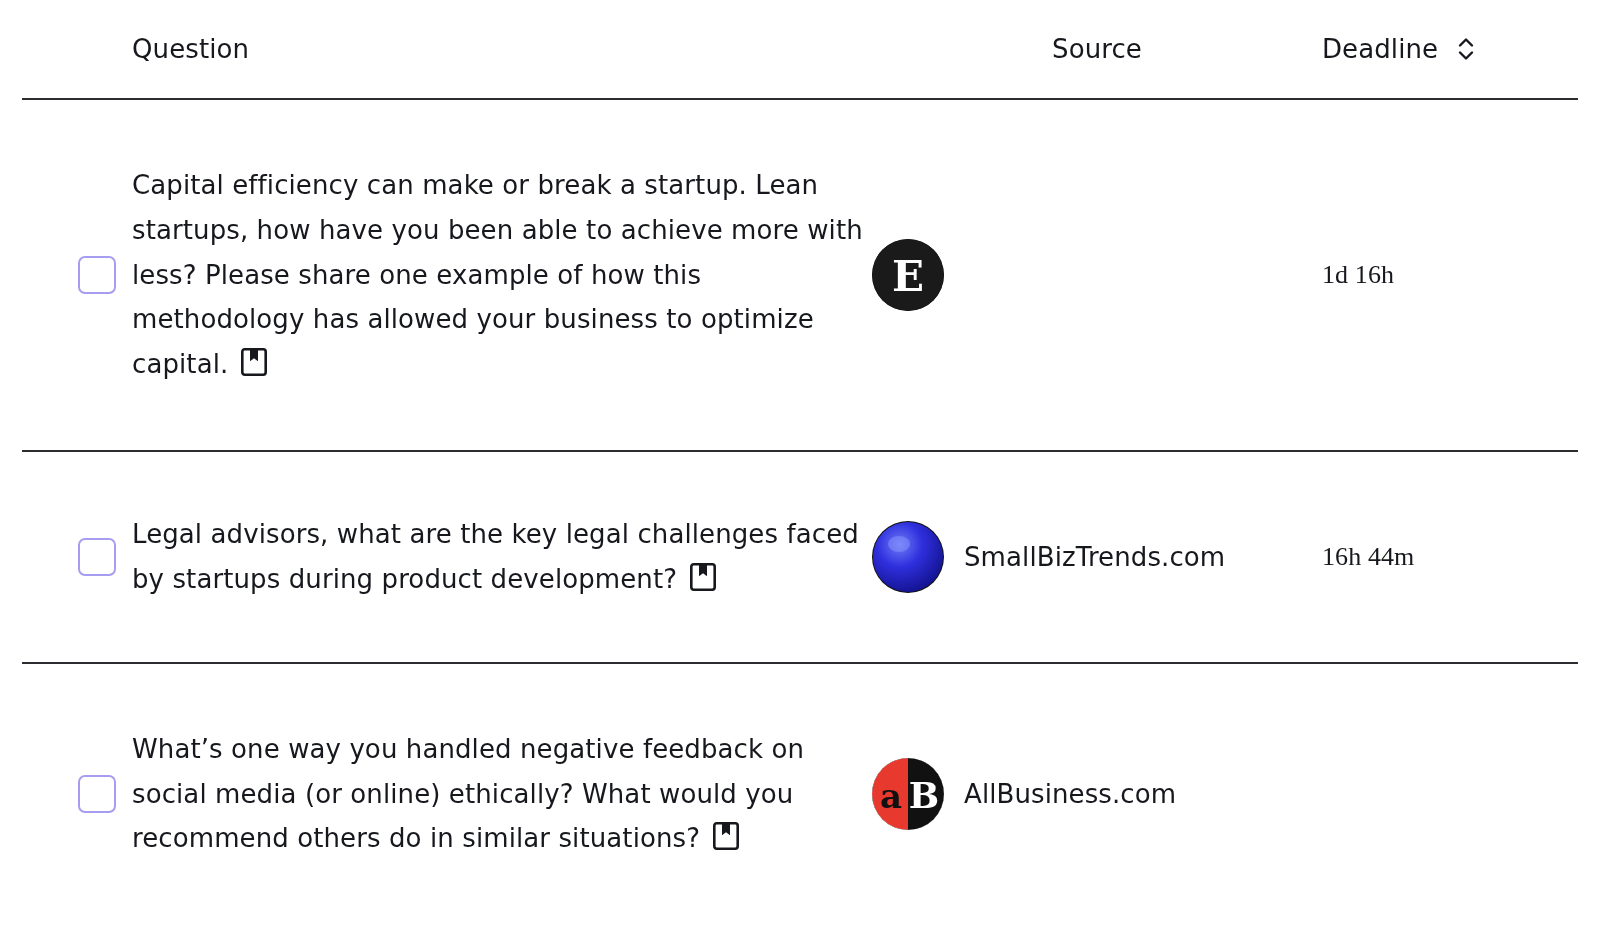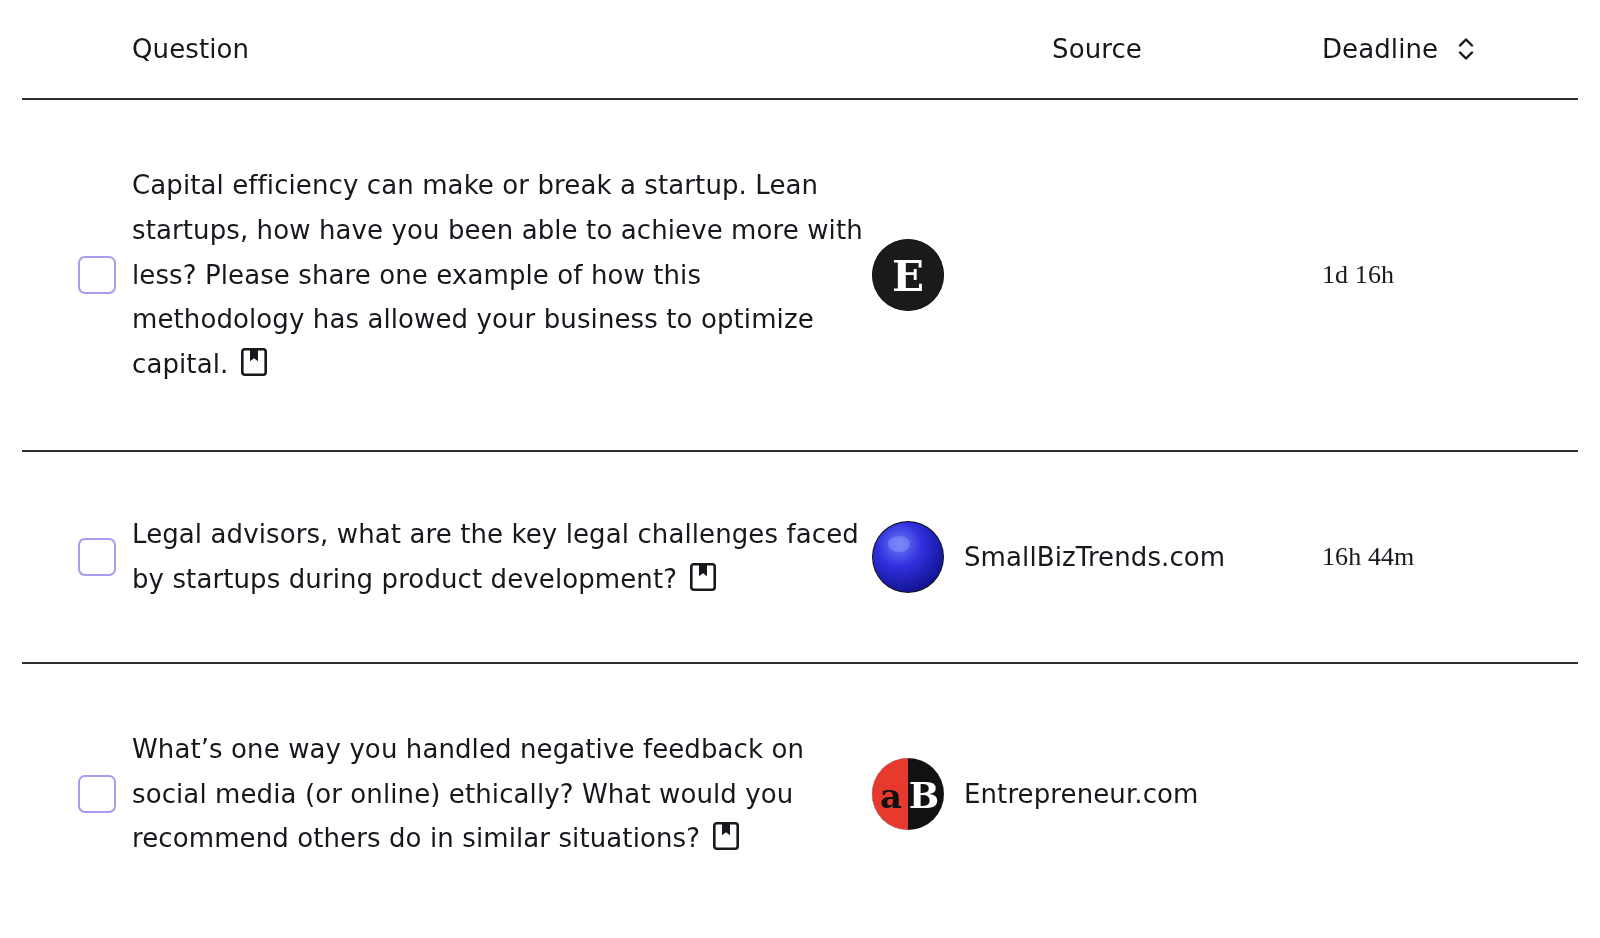--- a/index.html
+++ b/index.html
@@ -217,17 +217,17 @@
     <div class="cell col-source source-cell">
       <span class="avatar">
         <svg width="72" height="72" viewBox="0 0 72 72" xmlns="http://www.w3.org/2000/svg">
           <circle cx="36" cy="36" r="36" fill="#ffffff"></circle>
           <path d="M36 0A36 36 0 0 0 36 72Z" fill="#e8392e"></path>
           <path d="M36 0A36 36 0 0 1 36 72Z" fill="#111111"></path>
           <text x="19" y="50" text-anchor="middle" font-family="DejaVu Serif, serif" font-size="34" font-weight="700" fill="#111111">a</text>
           <text x="52" y="50" text-anchor="middle" font-family="DejaVu Serif, serif" font-size="36" font-weight="700" fill="#ffffff">B</text>
         </svg>
       </span>
-      <span class="source-name">Entrepreneur.com</span>
+      <span class="source-name">AllBusiness.com</span>
     </div>
   </div>
 
 </div>
 
 </body></html>

